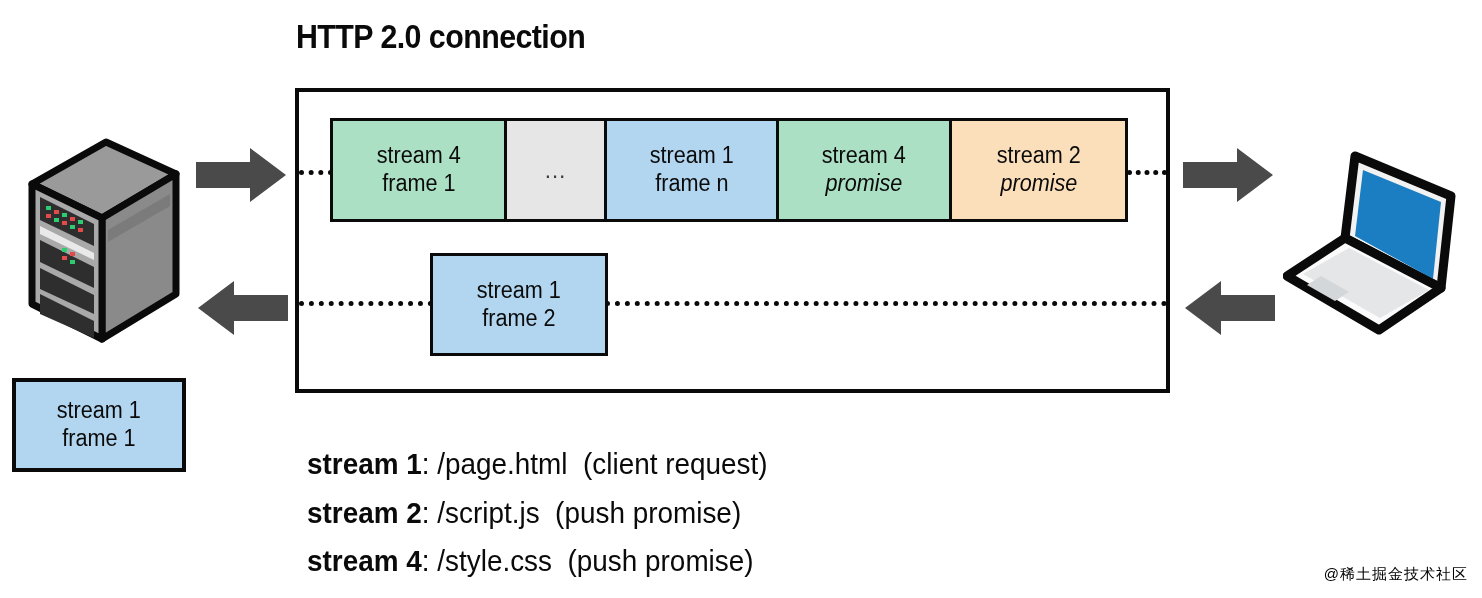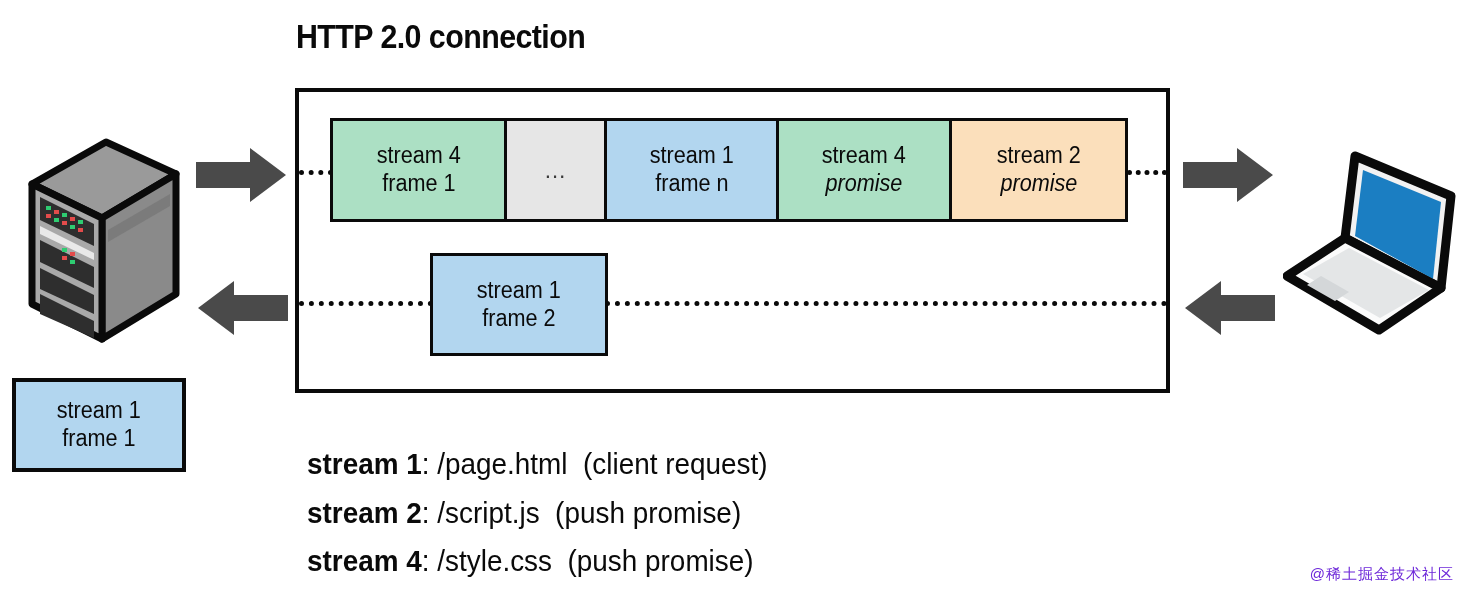--- a/index.html
+++ b/index.html
@@ -100,22 +100,22 @@
   
   .legend{
     position:absolute;left:296px;top:440px;
     font-size:30px;color:#0a0a0a;line-height:1.62;margin-left:11px;
   }
   .legend-line{white-space:nowrap;transform:scaleX(0.93);transform-origin:left center;}
   .legend-line b{font-weight:700;}
 
   
   .watermark{
-    position:absolute;right:28px;bottom:14px;
-    font-size:15px;color:#6d28d9;
+    position:absolute;right:14px;bottom:14px;
+    font-size:15px;color:#000000;
     letter-spacing:1px;white-space:nowrap;
   }
 
   
   .device{position:absolute;}
 </style>
 </head>
 <body>
 
 <div id="canvas">

